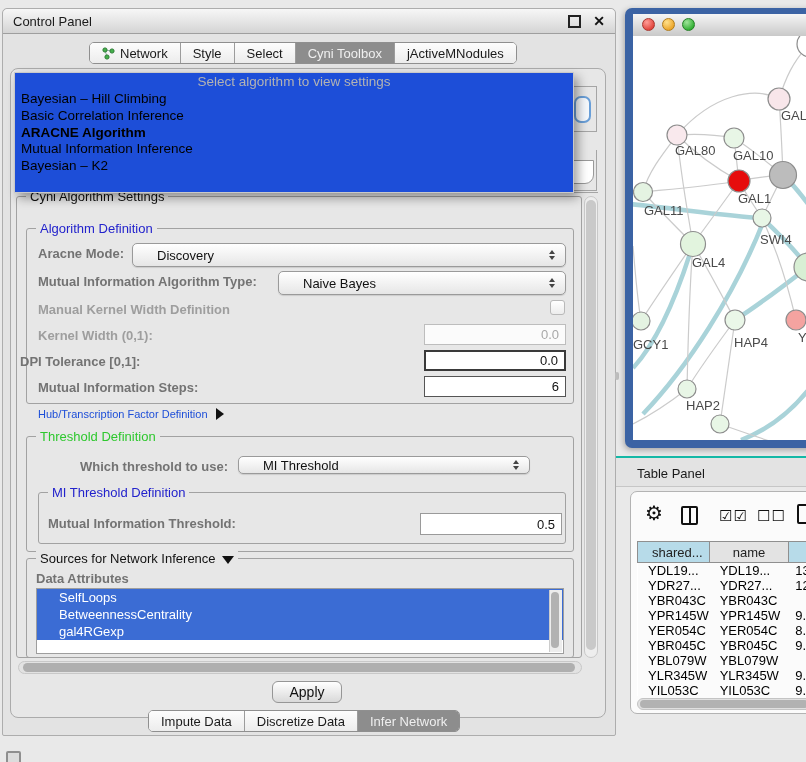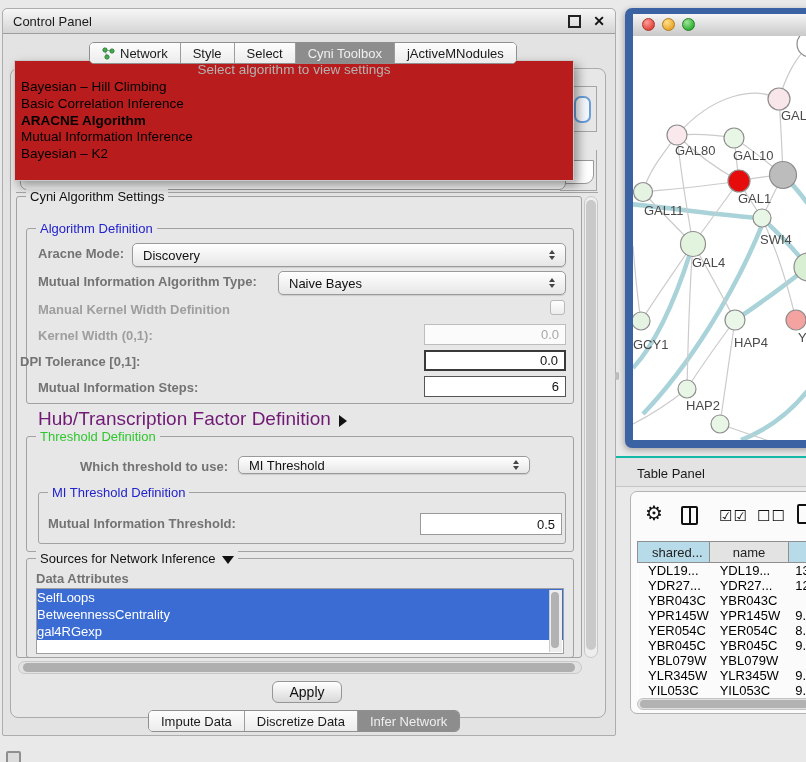--- a/index.html
+++ b/index.html
@@ -32,55 +32,55 @@
 
   
   .frag{position:absolute;z-index:5}
   .frag-line-v{width:0;border-left:1px solid #a5a5a5}
   .frag-line-h{height:0;border-top:1px solid #a5a5a5}
   .frag-combo-blue{width:17px;height:27px;border:2px solid #6a9fd8;border-radius:7px;background:#f5f8fc;box-sizing:border-box}
   .frag-combo-corner{width:38px;height:24px;border:1px solid #999;border-radius:0 0 9px 0;background:#fff;box-sizing:border-box}
   .frag-combo-wide{border:1px solid #9a9a9a;border-radius:7px;background:#f4f4f4;box-sizing:border-box}
 
   
-  .popup{position:absolute;left:14px;top:60px;width:560px;height:121px;background:#b91c1c;
+  .popup{position:absolute;left:14px;top:72px;width:560px;height:121px;background:#1d4ed8;
          border:1px solid #c9c9c9;box-shadow:4px 5px 10px rgba(0,0,0,.38);z-index:50;box-sizing:border-box}
   .popup .prompt{text-align:center;color:#b3b3b3;font-size:13.5px;height:18px;line-height:18px}
   .popup-item{padding-left:6px;font-size:13.5px;line-height:16.8px;height:16.8px;white-space:nowrap;color:#000}
   .popup-item.selected{font-weight:bold}
 
   
   .group{position:absolute;border:1px solid #a2a2a2;border-radius:3px;box-sizing:border-box}
   .gtitle{position:absolute;background:#e7e7e7;padding:0 4px;font-size:13px;white-space:nowrap;z-index:6}
   .gtitle.blue{color:#2222cc}
   .gtitle.green{color:#2ec82e}
 
   .lbl{position:absolute;font-weight:bold;color:#737373;white-space:nowrap}
   .lbl.disabled{color:#9e9e9e}
-  .plain-lbl{position:absolute;color:#701a75;font-size:19px;white-space:nowrap}
+  .plain-lbl{position:absolute;color:#1d4ed8;font-size:11px;white-space:nowrap}
 
   .combo{position:absolute;background:linear-gradient(#ffffff,#e6e6e6);border:1px solid #9a9a9a;border-radius:5px;
-         display:flex;align-items:center;padding-left:10px;box-sizing:border-box;box-shadow:0 1px 1px rgba(0,0,0,.12)}
+         display:flex;align-items:center;padding-left:24px;box-sizing:border-box;box-shadow:0 1px 1px rgba(0,0,0,.12)}
   .combo .val{flex:1}
   .combo .arrows{width:16px;display:flex;flex-direction:column;align-items:center;justify-content:center;gap:2px;margin-right:5px}
   .tri-up{width:0;height:0;border-left:3.5px solid transparent;border-right:3.5px solid transparent;border-bottom:4.5px solid #444}
   .tri-dn{width:0;height:0;border-left:3.5px solid transparent;border-right:3.5px solid transparent;border-top:4.5px solid #444}
 
   .field{position:absolute;background:#fff;border:1px solid #9a9a9a;display:flex;align-items:center;
          justify-content:flex-end;padding:0 6px;box-sizing:border-box}
   .field.disabled{background:#fbfbfb;color:#a8a8a8;border:1px solid #bdbdbd}
   .field.focus{border:2px solid #3a3a3a}
   .field.mid{border:1px solid #555}
 
   .cb{position:absolute;width:15px;height:15px;border:1px solid #b9b9b9;border-radius:3px;
       background:linear-gradient(#fff,#ececec);box-sizing:border-box}
 
   .attr-list{position:absolute;left:36px;top:588px;width:528px;height:66px;background:#fff;
              border:1px solid #9e9e9e;overflow:hidden;box-sizing:border-box}
-  .attr-item{height:17px;line-height:17px;padding-left:0;background:#3b6cd4;color:#fff;white-space:nowrap}
+  .attr-item{height:17px;line-height:17px;padding-left:22px;background:#3b6cd4;color:#fff;white-space:nowrap}
   .list-sb{position:absolute;right:1px;top:1px;width:12px;height:62px;background:#ededed;border-left:1px solid #ccc}
   .list-sb .thumb{position:absolute;left:1px;top:2px;width:8px;height:56px;background:#b2b2b2;border-radius:5px}
 
   .vsb{position:absolute;left:584px;top:196px;width:14px;height:462px;background:#eeeeee;
        border:1px solid #c8c8c8;border-radius:7px;box-sizing:border-box}
   .vsb .thumb{position:absolute;left:1px;top:3px;width:10px;height:450px;background:#c9c9c9;border-radius:6px}
   .hsb{position:absolute;left:18px;top:661px;width:564px;height:13px;background:#e2e2e2;
        border:1px solid #c8c8c8;border-radius:7px;box-sizing:border-box}
   .hsb .thumb{position:absolute;left:4px;top:1px;width:552px;height:9px;background:#afafaf;border-radius:5px}
 

